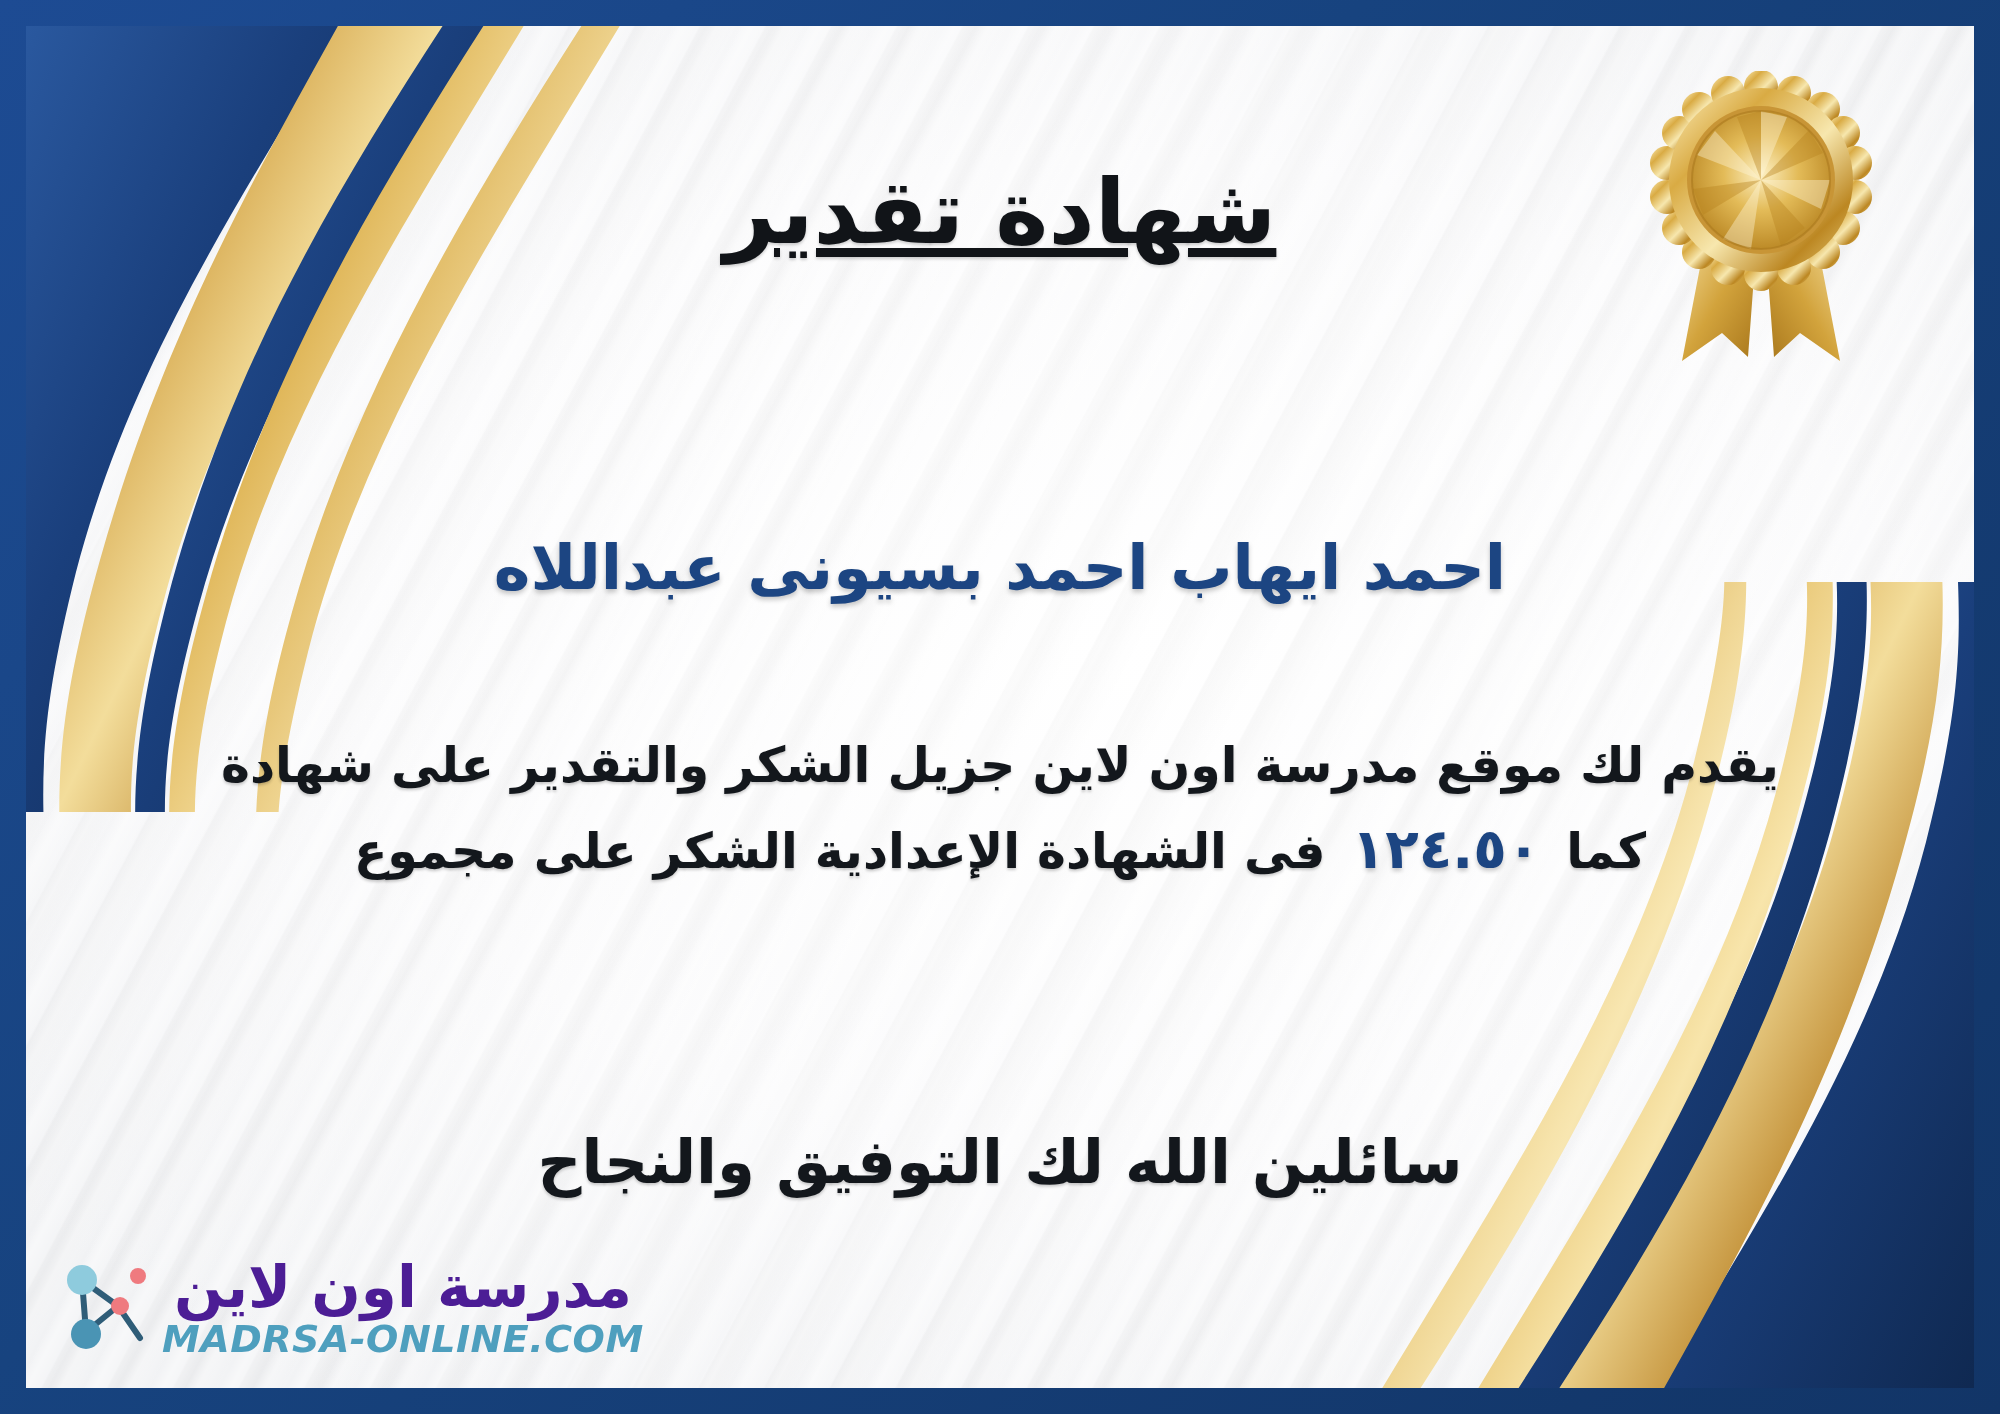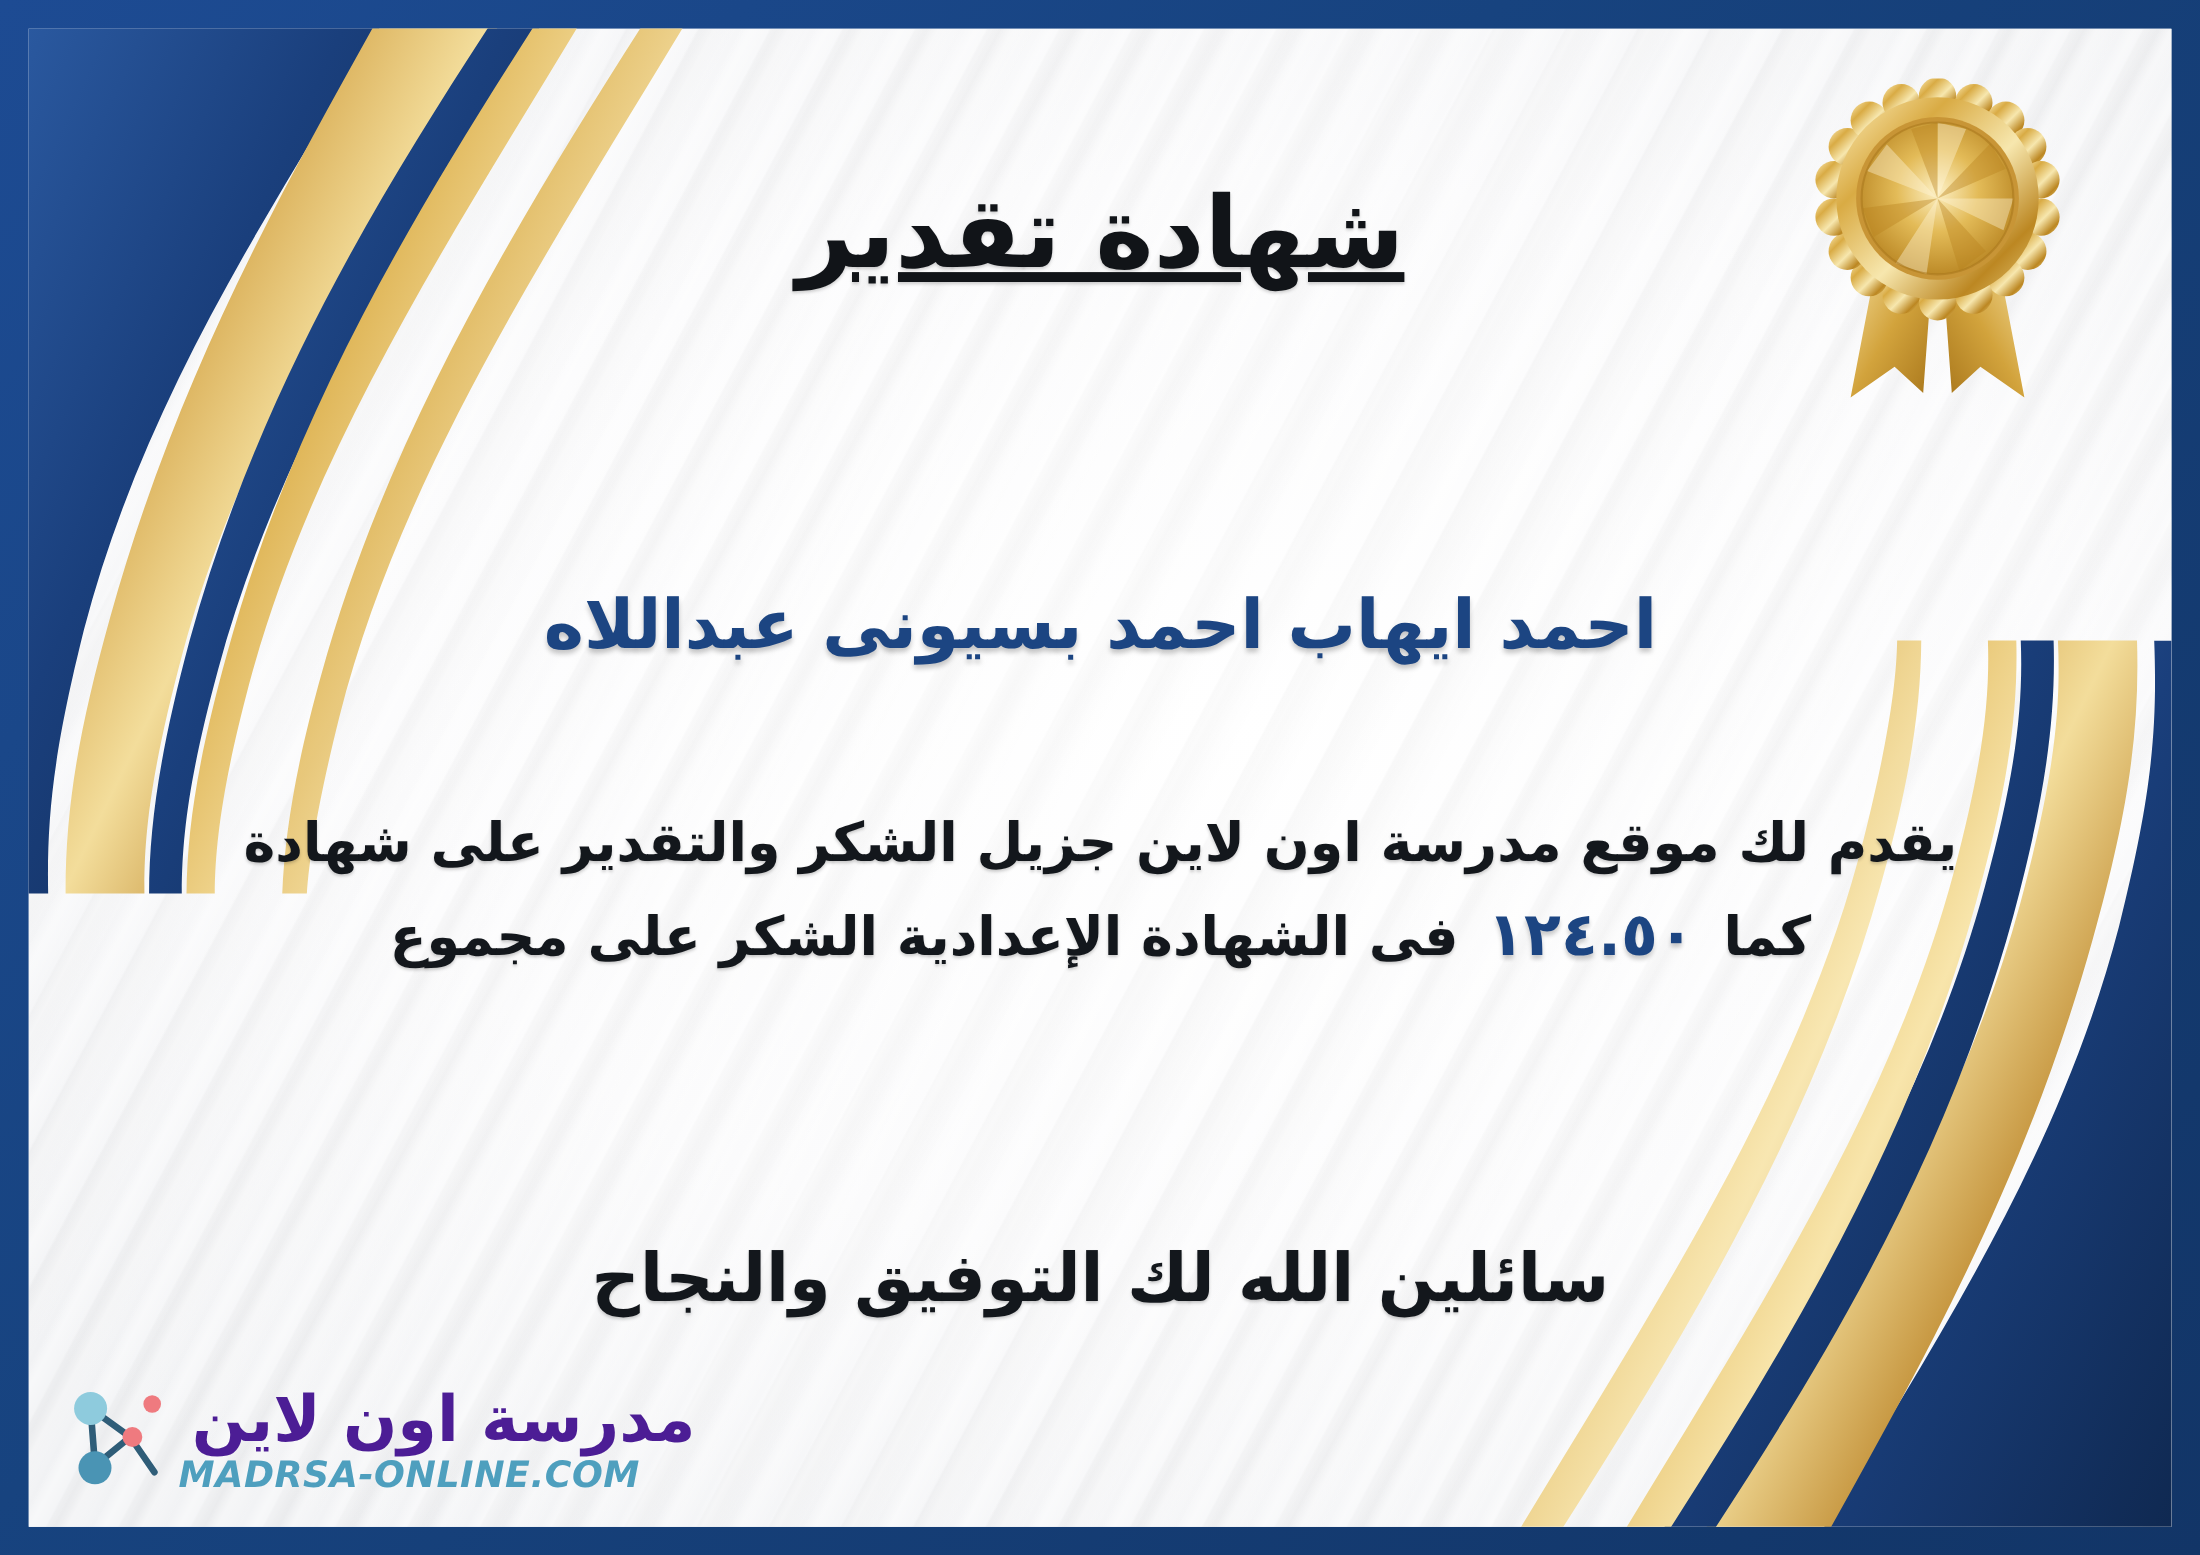--- a/index.html
+++ b/index.html
@@ -136,21 +136,21 @@
     gap:10px;
   }
   .logo-text{display:flex;flex-direction:column;align-items:flex-end;line-height:1;}
   .logo-ar{
     font-size:58px;font-weight:700;color:#4c1d95;
     letter-spacing:0px;direction:rtl;
     margin-bottom:4px;
     margin-left:12px;
   }
   .logo-en{
-    font-size:33px;font-weight:700;color:#4e9fbe;
+    font-size:38px;font-weight:700;color:#4e9fbe;
     direction:ltr;letter-spacing:0.5px;
     font-family:"DejaVu Sans","Liberation Sans",sans-serif;
     font-style:italic;
   }
   .logo-mark{width:92px;height:104px;flex:0 0 auto;}
 </style>
 </head>
 <body>
 
 <div id="certificate">

